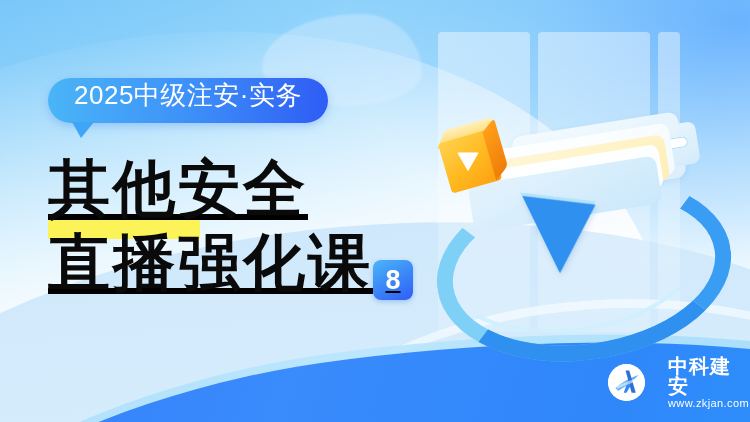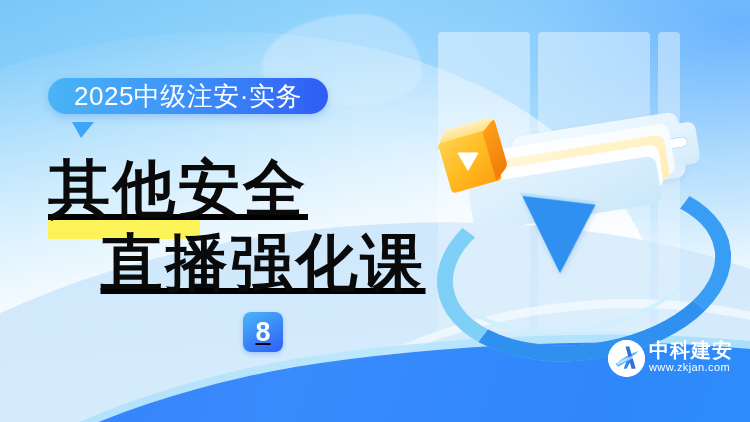--- a/index.html
+++ b/index.html
@@ -188,22 +188,22 @@
     border-left:11px solid transparent;
     border-right:11px solid transparent;
     border-top:19px solid #ffffff;
     border-radius:2px;
     transform:rotate(16deg);
   }
 
   
   #badge-wrap{position:absolute;left:48px;top:78px;}
   #badge{
-    display:inline-flex;align-items:flex-end;justify-content:center;
-    height:36px;padding:0 26px;
+    display:inline-flex;align-items:flex-start;justify-content:center;
+    height:45px;padding:0 26px;
     border-radius:24px;
     background:linear-gradient(90deg,#4ab5f7 0%,#3d8ff8 52%,#2f5cf5 100%);
     box-shadow:0 3px 8px rgba(45,110,230,.25);
   }
   #badge-text{
     color:#ffffff;font-size:26px;letter-spacing:.5px;white-space:nowrap;
     font-family:"Liberation Sans","DejaVu Sans",sans-serif;
   }
   #badge-tail{
     position:absolute;left:24px;top:44px;width:0;height:0;
@@ -219,35 +219,35 @@
     position:absolute;left:0;top:68px;width:152px;height:19px;
     background:#fbf357;border-radius:1px;
   }
   .hl-text{
     position:relative;
     font-family:"Liberation Serif","DejaVu Serif",serif;
     font-weight:700;color:#0a0a0a;
     font-size:62px;line-height:74px;letter-spacing:3px;
     white-space:nowrap;
   }
-  #hl-row2{display:flex;align-items:center;gap:8px;flex-direction:column;}
+  #hl-row2{display:flex;align-items:flex-end;}
   #num-badge{
     width:40px;height:40px;border-radius:8px;
     background:linear-gradient(150deg,#4bb6f8 0%,#3a84f7 55%,#2f5ef6 100%);
     display:flex;align-items:center;justify-content:center;
     box-shadow:0 2px 5px rgba(45,110,230,.3);
     flex:none;margin-top:4px;
   }
   #num-badge span{
     color:#fff;font-size:27px;font-weight:700;line-height:1;
     font-family:"Liberation Sans","DejaVu Sans",sans-serif;
   }
 
   
-  #brand{position:absolute;left:608px;top:340px;display:flex;gap:4px;}
+  #brand{position:absolute;left:608px;top:356px;display:flex;align-items:center;gap:23px;}
   #brand-mark{
     width:37px;height:37px;border-radius:50%;
     background:#ffffff;position:relative;flex:none;overflow:hidden;
   }
   #brand-text{display:flex;flex-direction:column;gap:2px;}
   #brand-name{
     color:#ffffff;font-size:20px;font-weight:700;letter-spacing:1px;line-height:1;
     font-family:"Liberation Sans","DejaVu Sans",sans-serif;
   }
   #brand-url{

